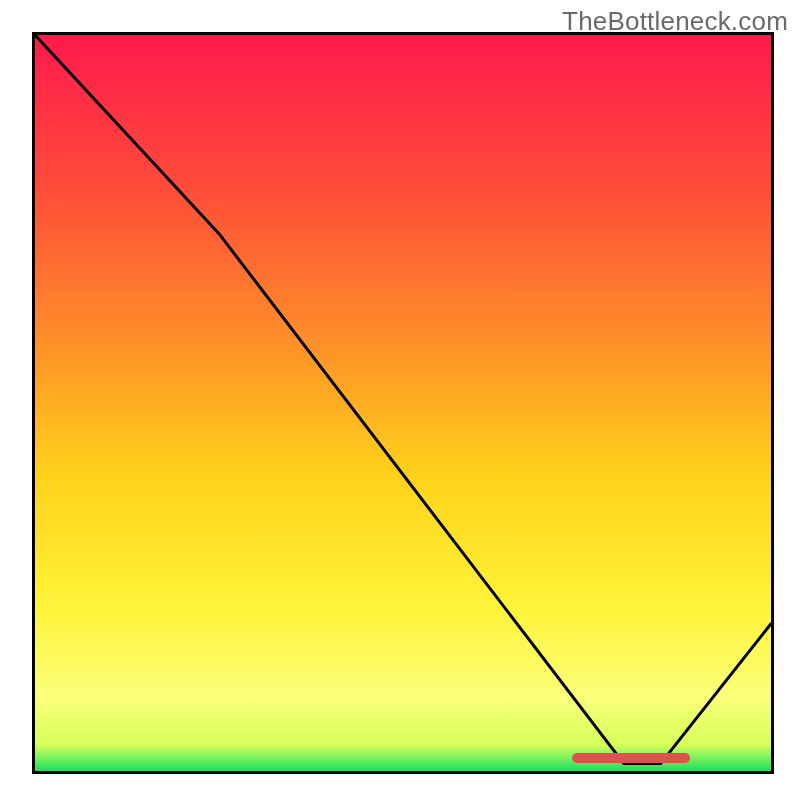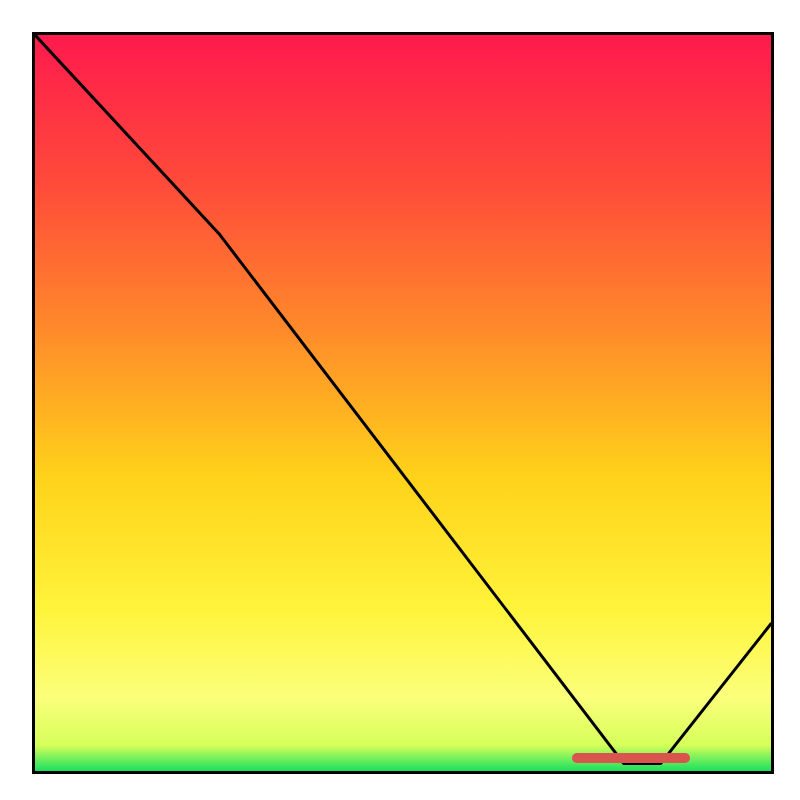--- a/index.html
+++ b/index.html
@@ -55,20 +55,21 @@
     position: absolute;
     height: 10px;
     border-radius: 5px;
     background: #d9544d;
   }
 </style>
 </head>
 <body>
 
 <div class="container">
+  <div class="watermark">TheBottleneck.com</div>
 
   <div class="plot-frame">
     <svg class="gradient" viewBox="0 0 736 736" preserveAspectRatio="none">
       <defs>
         <linearGradient id="bg-grad" x1="0" y1="0" x2="0" y2="1">
             <stop offset="0%" stop-color="#ff1a4d"></stop>
             <stop offset="20%" stop-color="#ff4a3a"></stop>
             <stop offset="40%" stop-color="#ff8a2a"></stop>
             <stop offset="60%" stop-color="#ffd21a"></stop>
             <stop offset="78%" stop-color="#fff43a"></stop>

